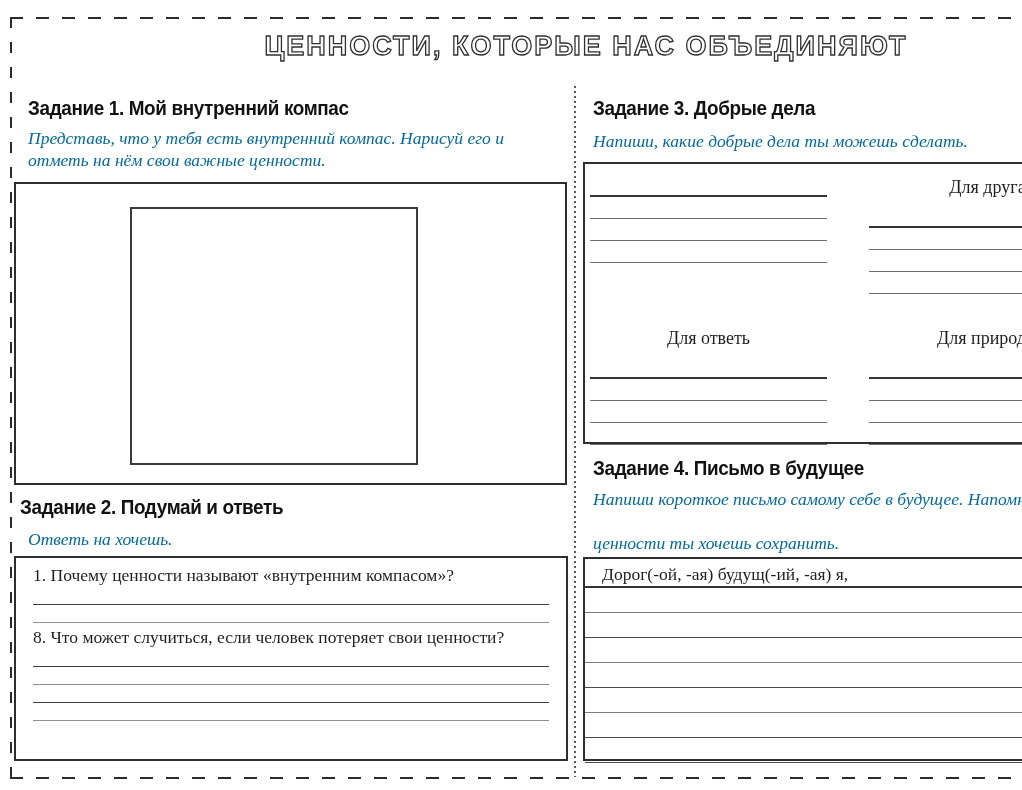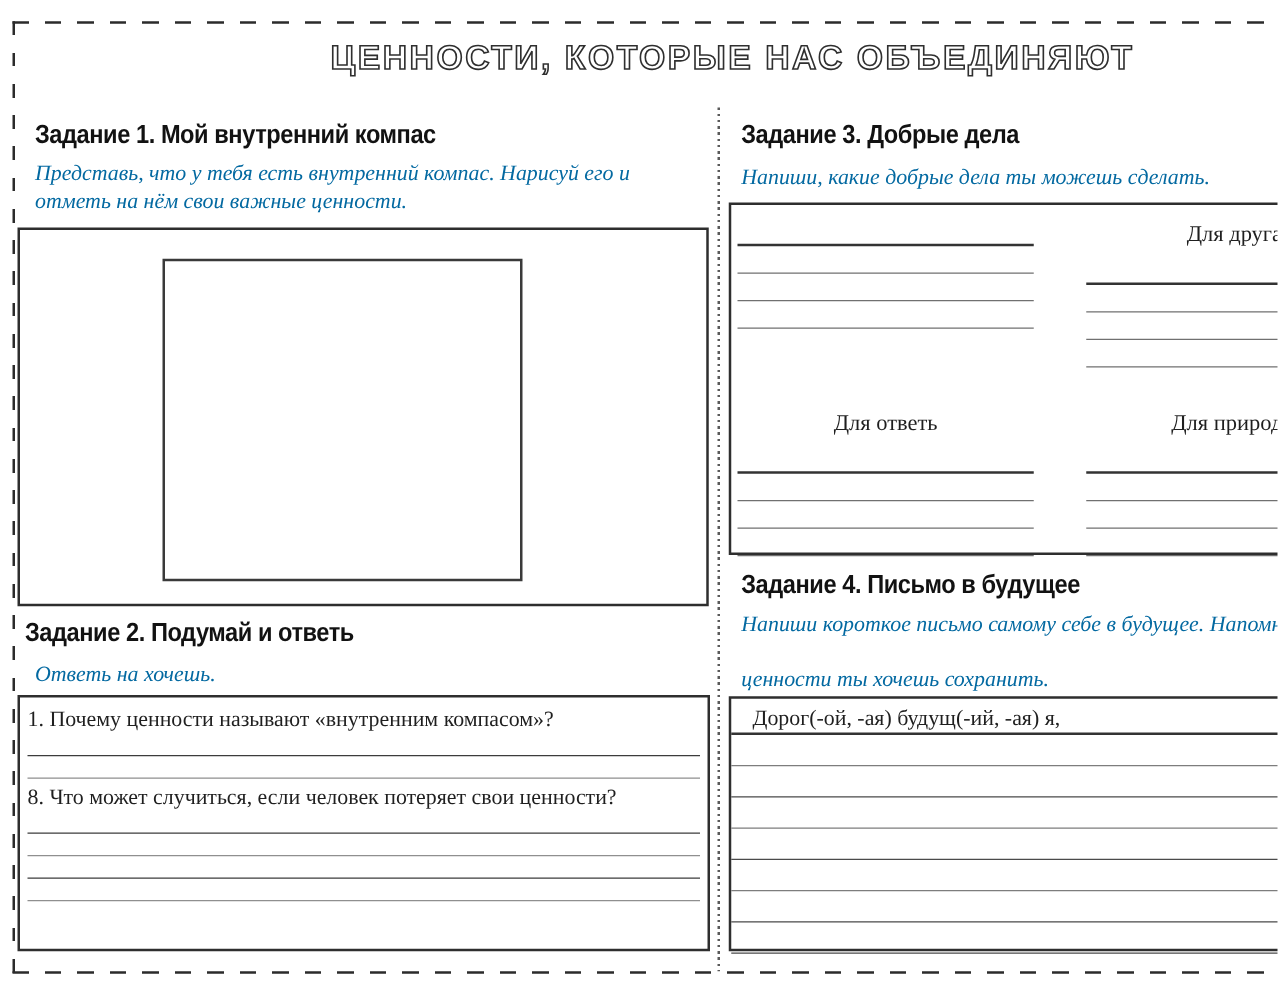--- a/index.html
+++ b/index.html
@@ -36,21 +36,21 @@
   .nowrap{white-space:nowrap;font-style:italic;}
 
   .box{position:absolute;border:2px solid #2e2e2e;background:#fff;box-sizing:border-box;}
 
   
   #box1{left:14px;top:182px;width:553px;height:303px;}
   .inner-square{position:absolute;left:114px;top:23px;width:288px;height:258px;
     border:2px solid #3a3a3a;box-sizing:border-box;}
 
   
-  #box2{left:14px;top:556px;width:554px;height:205px;padding:3px 6px;}
+  #box2{left:14px;top:556px;width:554px;height:205px;padding:3px 17px;}
   .q{font-size:17.5px;line-height:24px;margin-top:2px;}
   .ln{height:17px;border-bottom:1.6px solid #3c3c3c;}
   .ln.l{border-bottom-color:#8f8f8f;}
 
   
   #box3{left:583px;top:162px;width:562px;height:282px;}
   .cell{position:absolute;width:237px;}
   .cell-hd{text-align:center;font-size:18px;line-height:26px;margin-bottom:5px;}
   .cell .wl{height:21px;border-bottom:1.5px solid #707070;}
   .cell .wl.first{border-bottom:2px solid #333333;}

